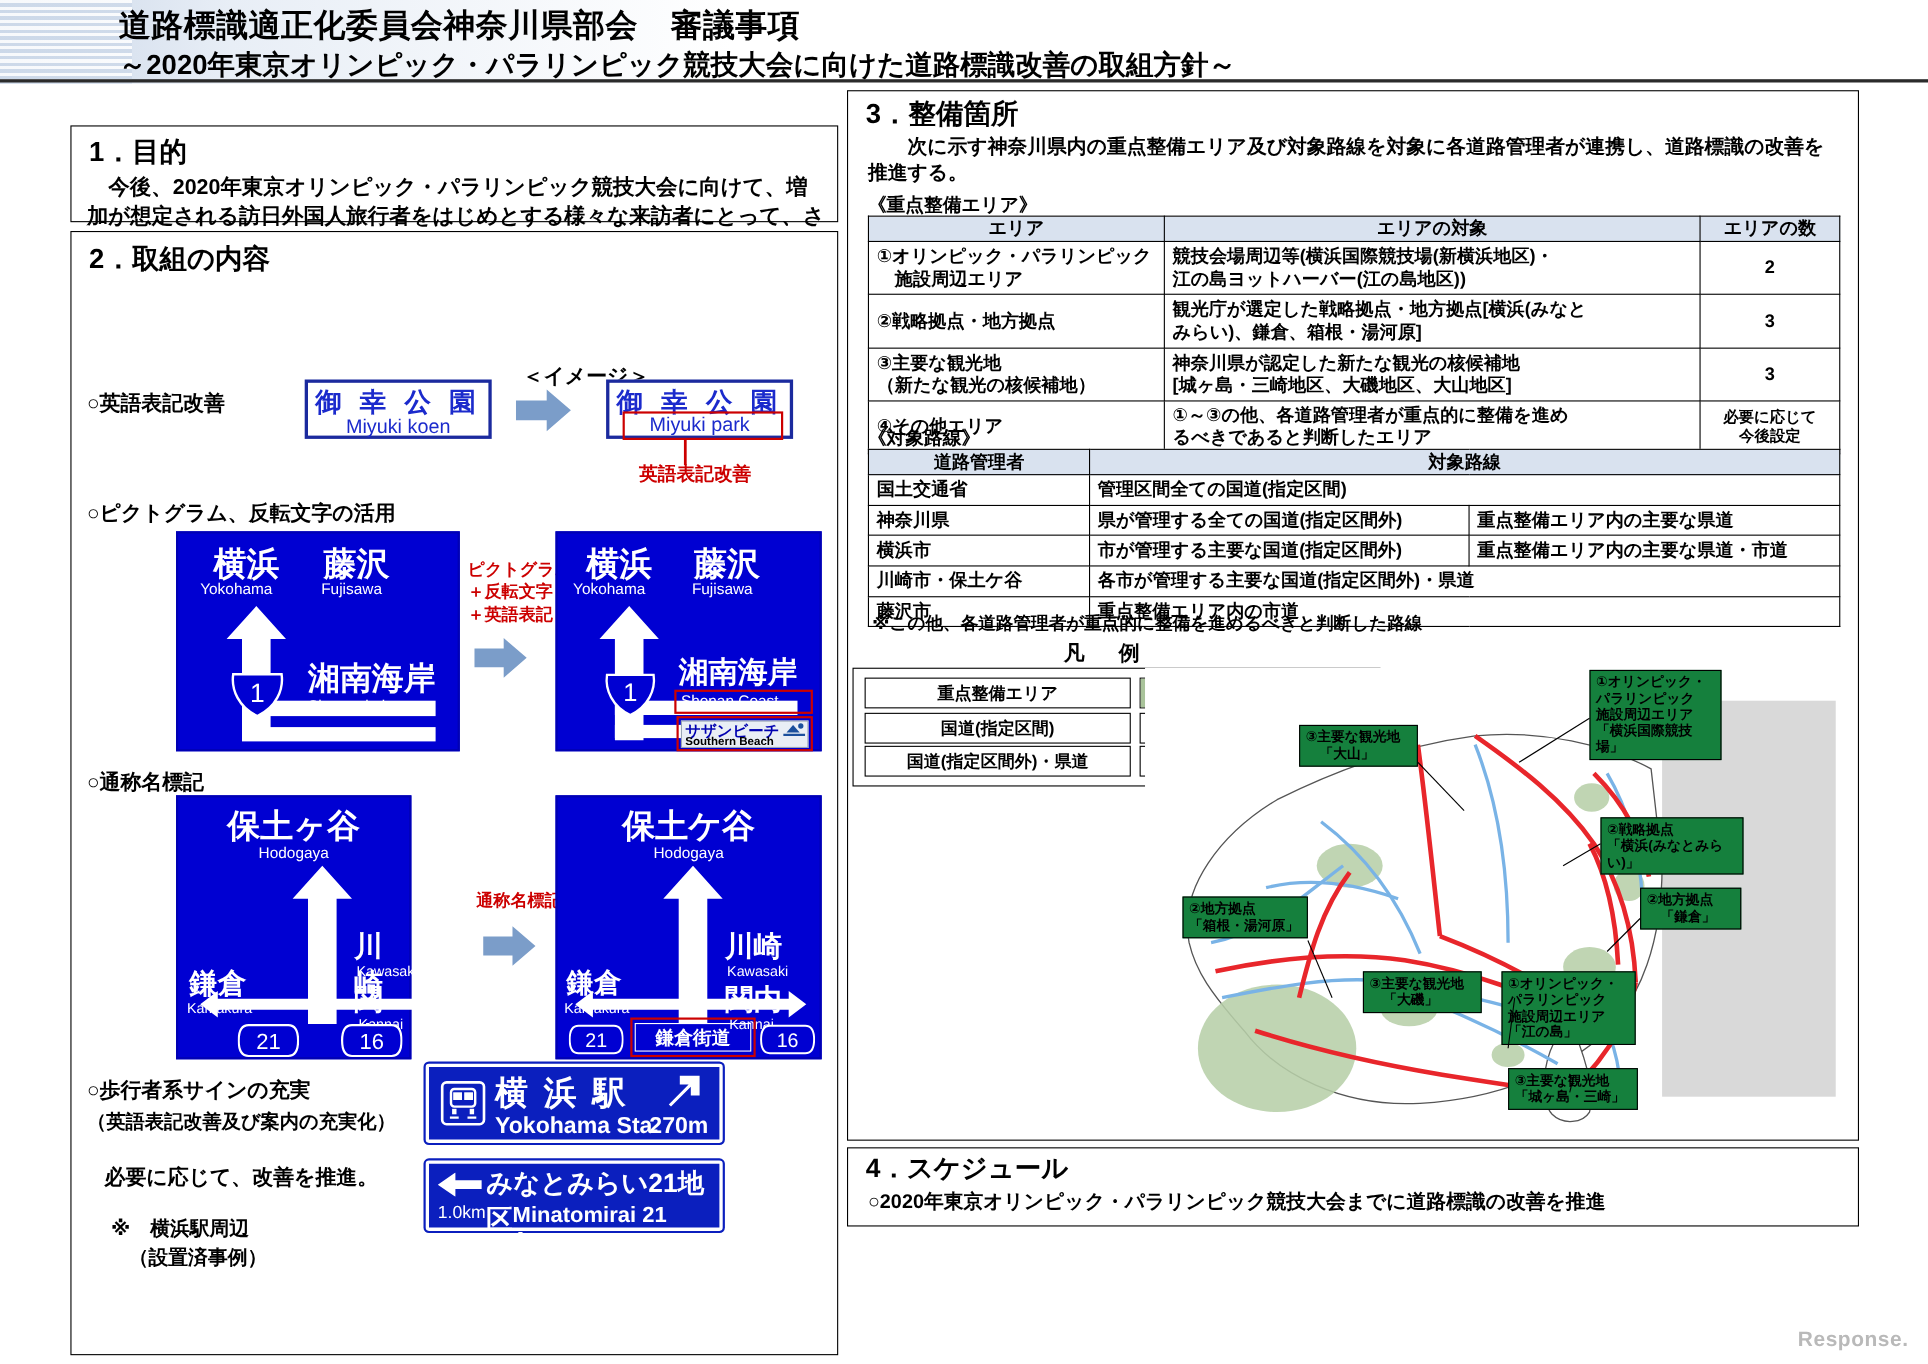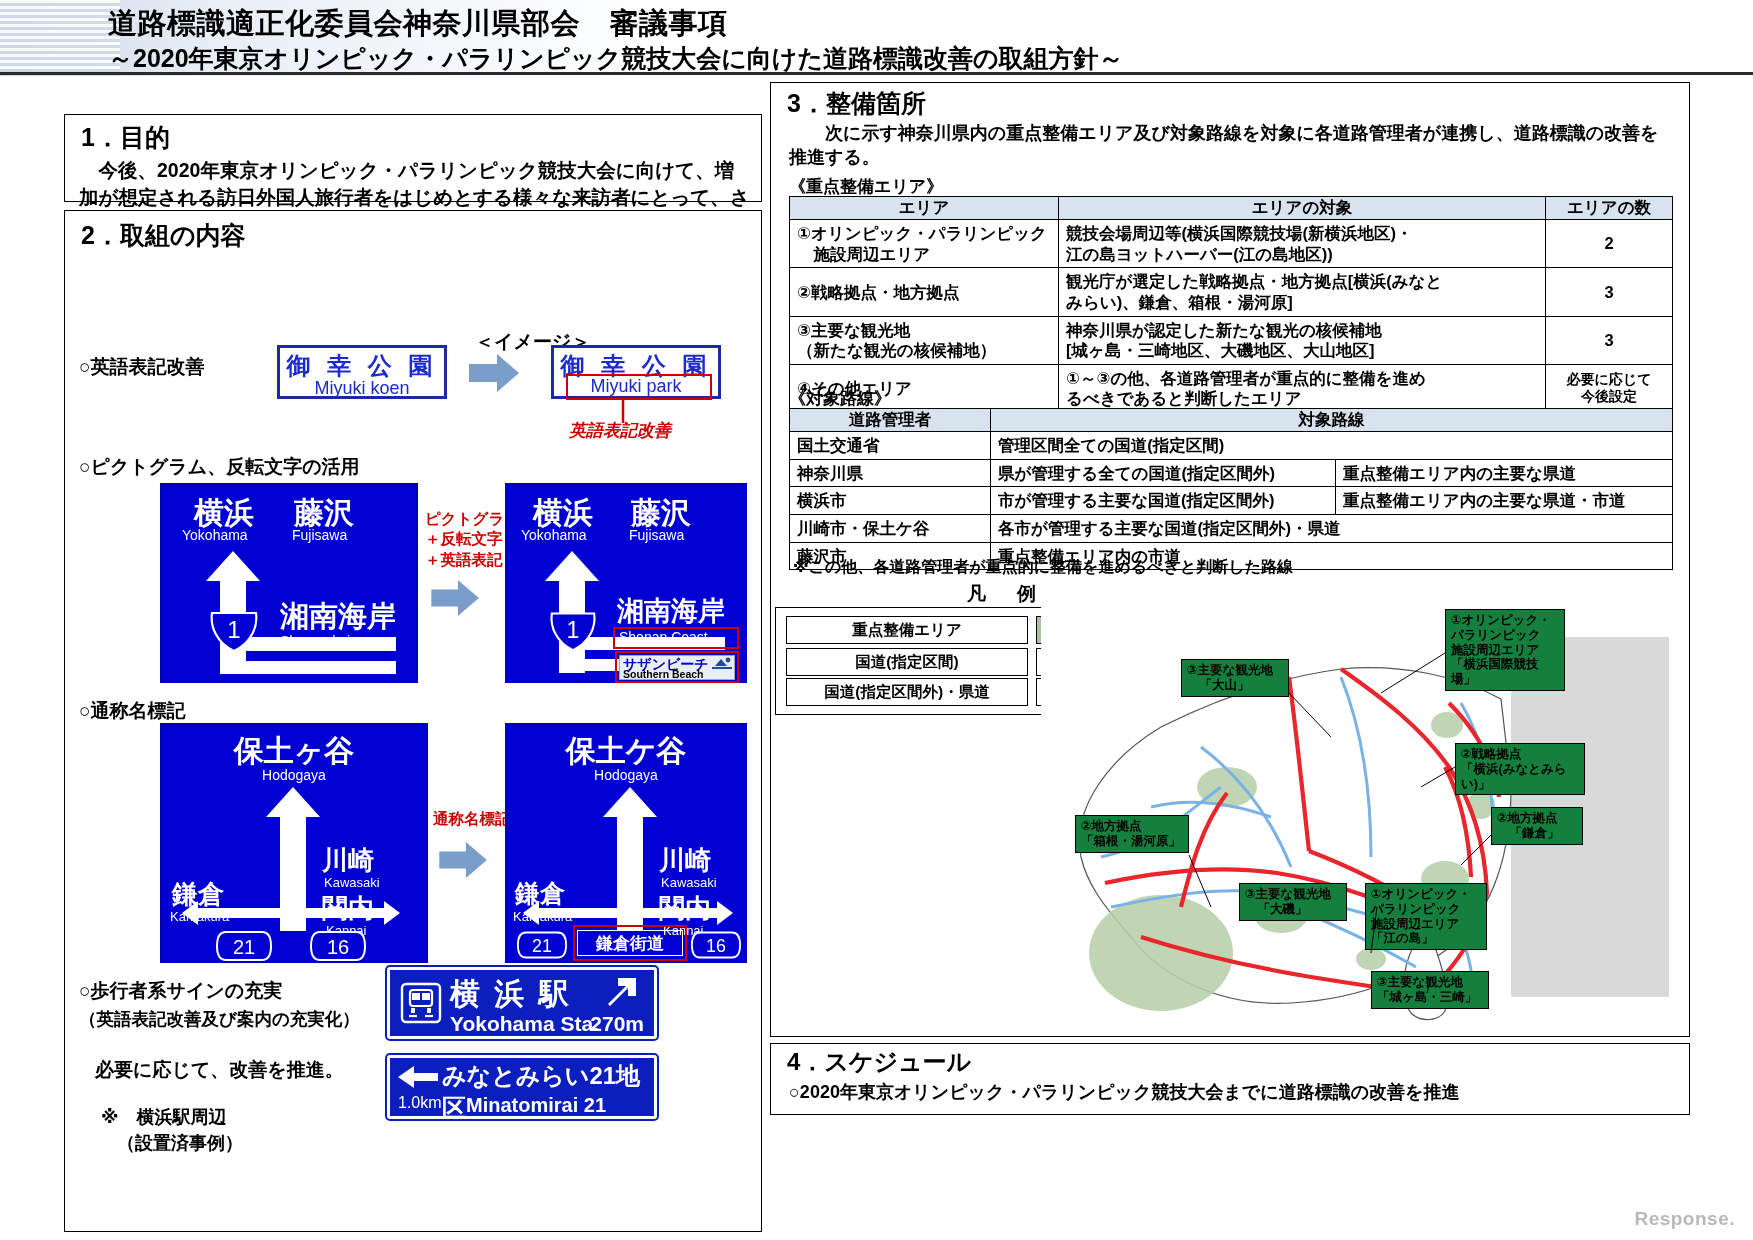--- a/index.html
+++ b/index.html
@@ -132,21 +132,21 @@
   </svg>
 
   <div class="wsign" style="left:486px;top:134px;width:170px;height:54px;">
     <div class="jp" style="position:absolute;left:0;top:2px;width:100%;text-align:center;font-size:24px;letter-spacing:5px;">御 幸 公 園</div>
     <div class="redbox" style="left:12px;top:26px;width:146px;height:26px;"></div>
     <div class="romaji" style="position:absolute;left:0;top:28px;width:100%;text-align:center;font-size:18px;">Miyuki park</div>
   </div>
   <svg style="position:absolute;left:556px;top:188px;" width="4" height="24">
     <line x1="2" y1="0" x2="2" y2="24" stroke="#cc0000" stroke-width="2.5"></line>
   </svg>
-  <div class="redlbl" style="position:absolute;left:504px;top:208px;font-style:italic;">英語表記改善</div>
+  <div class="redlbl" style="position:absolute;left:516px;top:208px;">英語表記改善</div>
 
   <div class="bullet" style="position:absolute;left:14px;top:243px;">○ピクトグラム、反転文字の活用</div>
 
   <div class="bsign" style="left:95px;top:272px;width:258px;height:200px;">
     <div class="wt-jp" style="left:32px;top:8px;font-size:30px;">横浜</div>
     <div class="wt-rm" style="left:20px;top:42px;font-size:14px;">Yokohama</div>
     <div class="wt-jp" style="left:132px;top:8px;font-size:30px;">藤沢</div>
     <div class="wt-rm" style="left:130px;top:42px;font-size:14px;">Fujisawa</div>
 
     <svg style="position:absolute;left:0;top:56px;" width="258" height="144" viewBox="0 0 258 144">
@@ -197,21 +197,21 @@
         <path d="M0 10 L20 10 L20 12 L0 12 Z" fill="#1b4f9c"></path>
         <path d="M3 9 L9 2 L15 9 Z" fill="#1b4f9c"></path>
         <circle cx="16" cy="3" r="2.4" fill="#1b4f9c"></circle>
       </svg>
       <div style="position:absolute;left:3px;top:12px;font-size:10.5px;color:#000;font-weight:bold;">Southern Beach</div>
     </div>
   </div>
 
   <div class="bullet" style="position:absolute;left:14px;top:487px;">○通称名標記</div>
 
-  <div class="bsign" style="left:95px;top:512px;width:268px;height:240px;">
+  <div class="bsign" style="left:95px;top:512px;width:214px;height:240px;">
     <div class="wt-jp" style="left:0;top:6px;width:100%;text-align:center;font-size:30px;">保土ヶ谷</div>
     <div class="wt-rm" style="left:0;top:42px;width:100%;text-align:center;font-size:14px;">Hodogaya</div>
     <svg style="position:absolute;left:0;top:56px;" width="258" height="184" viewBox="0 0 258 184">
       <path d="M118 150 L118 36 L104 36 L131 6 L158 36 L144 36 L144 150 Z" fill="#fff"></path>
       <path d="M20 132 L36 120 L36 127 L222 127 L222 120 L238 132 L222 144 L222 137 L36 137 L36 144 Z" fill="#fff"></path>
     </svg>
     <div class="wt-jp" style="left:160px;top:118px;font-size:26px;">川崎</div>
     <div class="wt-rm" style="left:162px;top:150px;font-size:13px;">Kawasaki</div>
     <div class="wt-jp" style="left:160px;top:166px;font-size:26px;">関内</div>
     <div class="wt-rm" style="left:164px;top:198px;font-size:13px;">Kannai</div>

